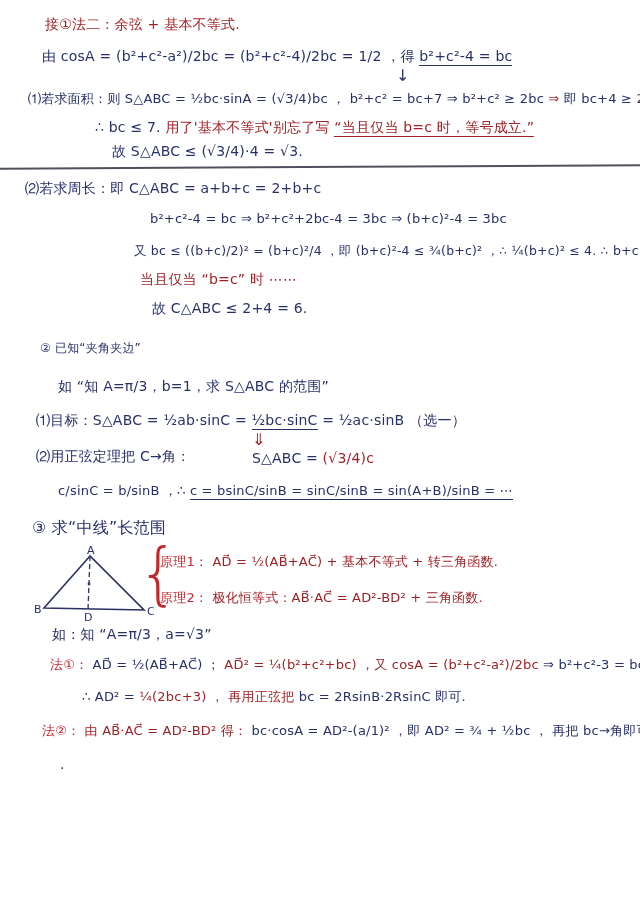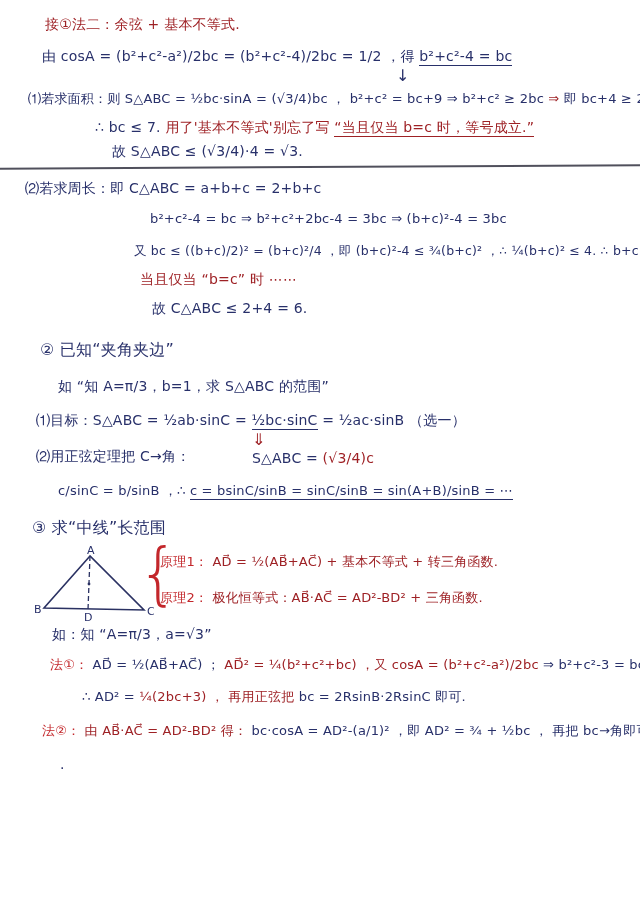--- a/index.html
+++ b/index.html
@@ -35,21 +35,21 @@
 
   <div class="ln" style="left:42px;top:48px">
     <span class="navy">由 cosA = (b²+c²-a²)/2bc = (b²+c²-4)/2bc = 1/2 ，得</span>
     <span class="navy u">b²+c²-4 = bc</span>
   </div>
 
   <div class="arrow navy" style="left:396px;top:66px">↓</div>
 
   <div class="ln md" style="left:28px;top:90px">
     <span class="navy">⑴若求面积：则 S△ABC = ½bc·sinA = (√3/4)bc ，</span>
-    <span class="navy">b²+c² = bc+9 ⇒ b²+c² ≥ 2bc</span>
+    <span class="navy">b²+c² = bc+7 ⇒ b²+c² ≥ 2bc</span>
     <span class="red">⇒</span>
     <span class="navy">即 bc+4 ≥ 2bc</span>
   </div>
 
   <div class="ln" style="left:95px;top:119px">
     <span class="navy">∴ bc ≤ 7.</span>
     <span class="red">用了'基本不等式'别忘了写</span>
     <span class="red u">“当且仅当 b=c 时，等号成立.”</span>
   </div>
 
@@ -68,21 +68,21 @@
   <div class="ln sm" style="left:134px;top:243px">
     <span class="navy">又 bc ≤ ((b+c)/2)² = (b+c)²/4 ，即 (b+c)²-4 ≤ ¾(b+c)² ，∴ ¼(b+c)² ≤ 4. ∴ b+c ≤ 4</span>
   </div>
   <div class="ln" style="left:140px;top:271px">
     <span class="red">当且仅当 “b=c” 时 ⋯⋯</span>
   </div>
   <div class="ln" style="left:152px;top:300px">
     <span class="navy">故 C△ABC ≤ 2+4 = 6.</span>
   </div>
 
-  <div class="ln" style="left:40px;top:340px;font-size:16px">
+  <div class="ln" style="left:40px;top:340px;font-size:12px">
     <span class="navy">② 已知“夹角夹边”</span>
   </div>
   <div class="ln" style="left:58px;top:378px">
     <span class="navy">如 “知 A=π/3，b=1，求 S△ABC 的范围”</span>
   </div>
   <div class="ln" style="left:36px;top:412px">
     <span class="navy">⑴目标：S△ABC = ½ab·sinC =</span>
     <span class="navy u">½bc·sinC</span>
     <span class="navy">= ½ac·sinB （选一）</span>
   </div>

